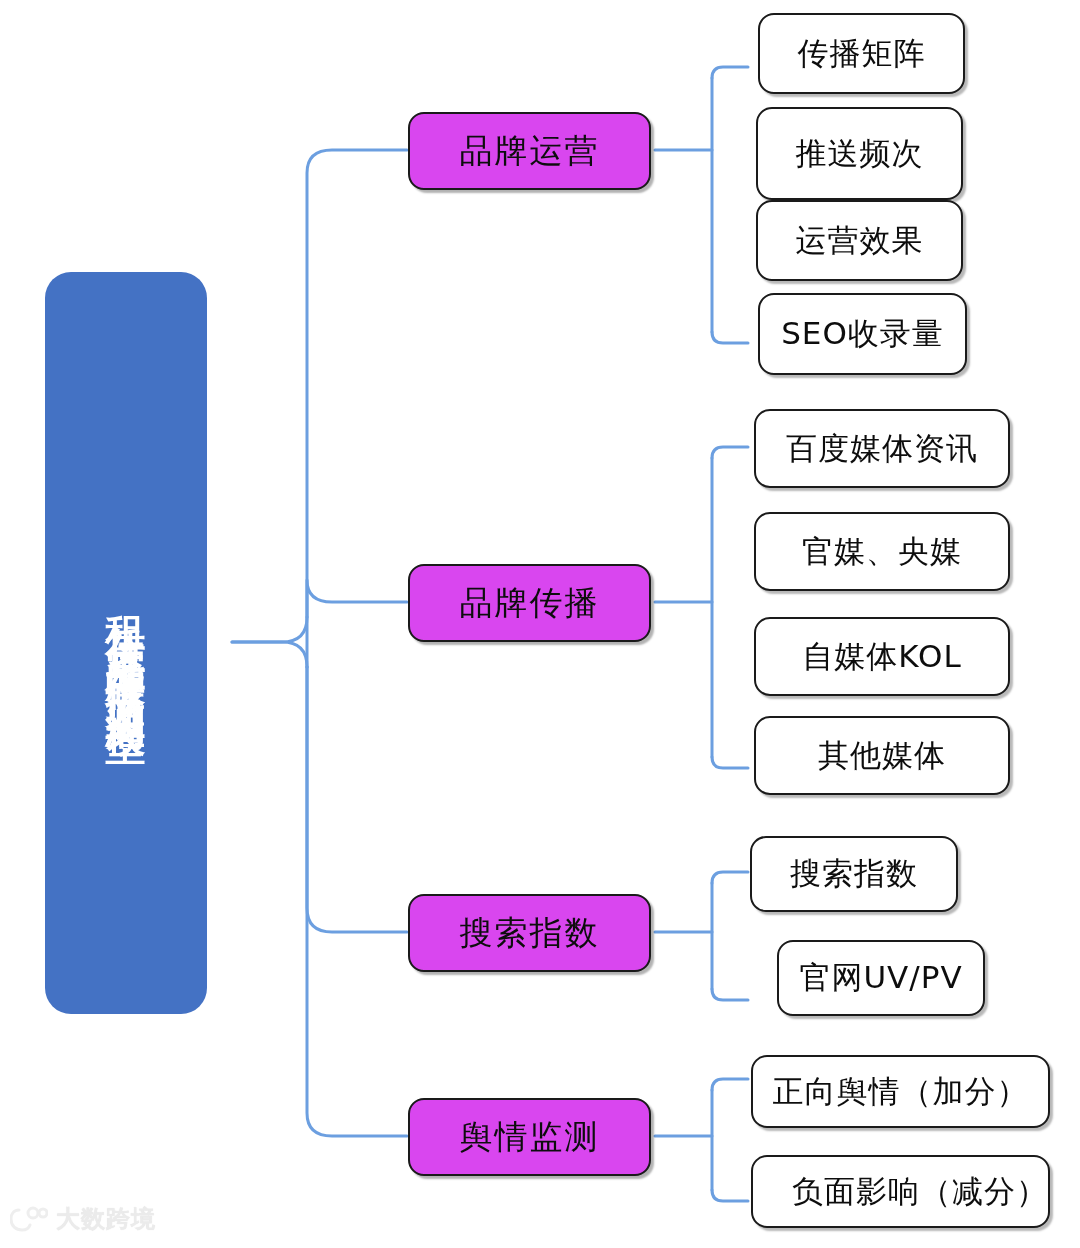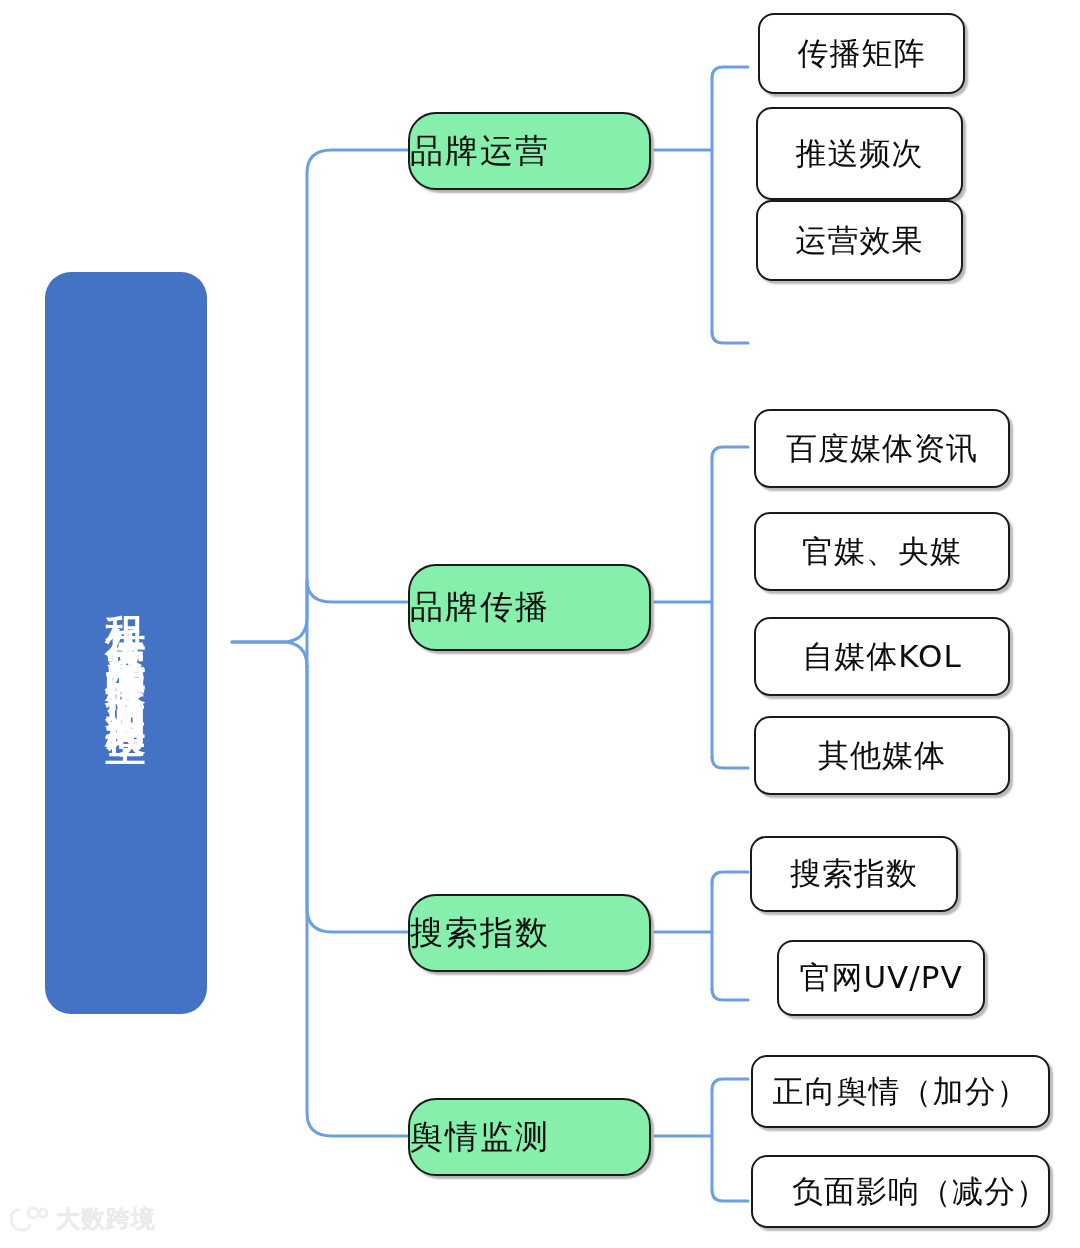--- a/index.html
+++ b/index.html
@@ -41,25 +41,26 @@
     letter-spacing: 9px;
     line-height: 1.0;
     white-space: nowrap;
     text-align: center;
   }
 
   
   .l2-node {
     position: absolute;
     box-sizing: border-box;
-    background: #86efac;
+    background: #d946ef;
     border: 2.5px solid #1a1a1a;
-    border-radius: 28px;
-    display: flex;
-    align-items: center;
+    border-radius: 16px;
+    display: flex;
+    align-items: center;
+    justify-content: center;
     box-shadow: 3px 3px 2px rgba(0,0,0,0.30);
   }
   .l2-node .lbl {
     font-size: 33px;
     color: #0d0d0d;
     letter-spacing: 2px;
     white-space: nowrap;
   }
 
   
@@ -155,40 +156,43 @@
   </svg>
 
   <div class="root-node">
     <span class="root-label">租赁住宅品牌传播力监测模型</span>
   </div>
 
   <div class="l2-node" style="left:408px; top:112px; width:243px; height:78px;">
     <span class="lbl">品牌运营</span>
   </div>
 
-  <div class="l2-node" style="left:408px; top:564px; width:243px; height:87px;">
+  <div class="l2-node" style="left:408px; top:564px; width:243px; height:78px;">
     <span class="lbl">品牌传播</span>
   </div>
 
   <div class="l2-node" style="left:408px; top:894px; width:243px; height:78px;">
     <span class="lbl">搜索指数</span>
   </div>
 
   <div class="l2-node" style="left:408px; top:1098px; width:243px; height:78px;">
     <span class="lbl">舆情监测</span>
   </div>
 
   <div class="l3-node" style="left:758px; top:13px; width:207px; height:81px;">
     <span class="lbl">传播矩阵</span>
   </div>
   <div class="l3-node" style="left:756px; top:107px; width:207px; height:93px;">
     <span class="lbl">推送频次</span>
   </div>
   <div class="l3-node" style="left:756px; top:200px; width:207px; height:81px;">
     <span class="lbl">运营效果</span>
+  </div>
+  <div class="l3-node" style="left:758px; top:293px; width:209px; height:82px;">
+    <span class="lbl">SEO收录量</span>
   </div>
 
   <div class="l3-node" style="left:754px; top:409px; width:256px; height:79px;">
     <span class="lbl">百度媒体资讯</span>
   </div>
   <div class="l3-node" style="left:754px; top:512px; width:256px; height:79px;">
     <span class="lbl">官媒、央媒</span>
   </div>
   <div class="l3-node" style="left:754px; top:617px; width:256px; height:79px;">
     <span class="lbl">自媒体KOL</span>

